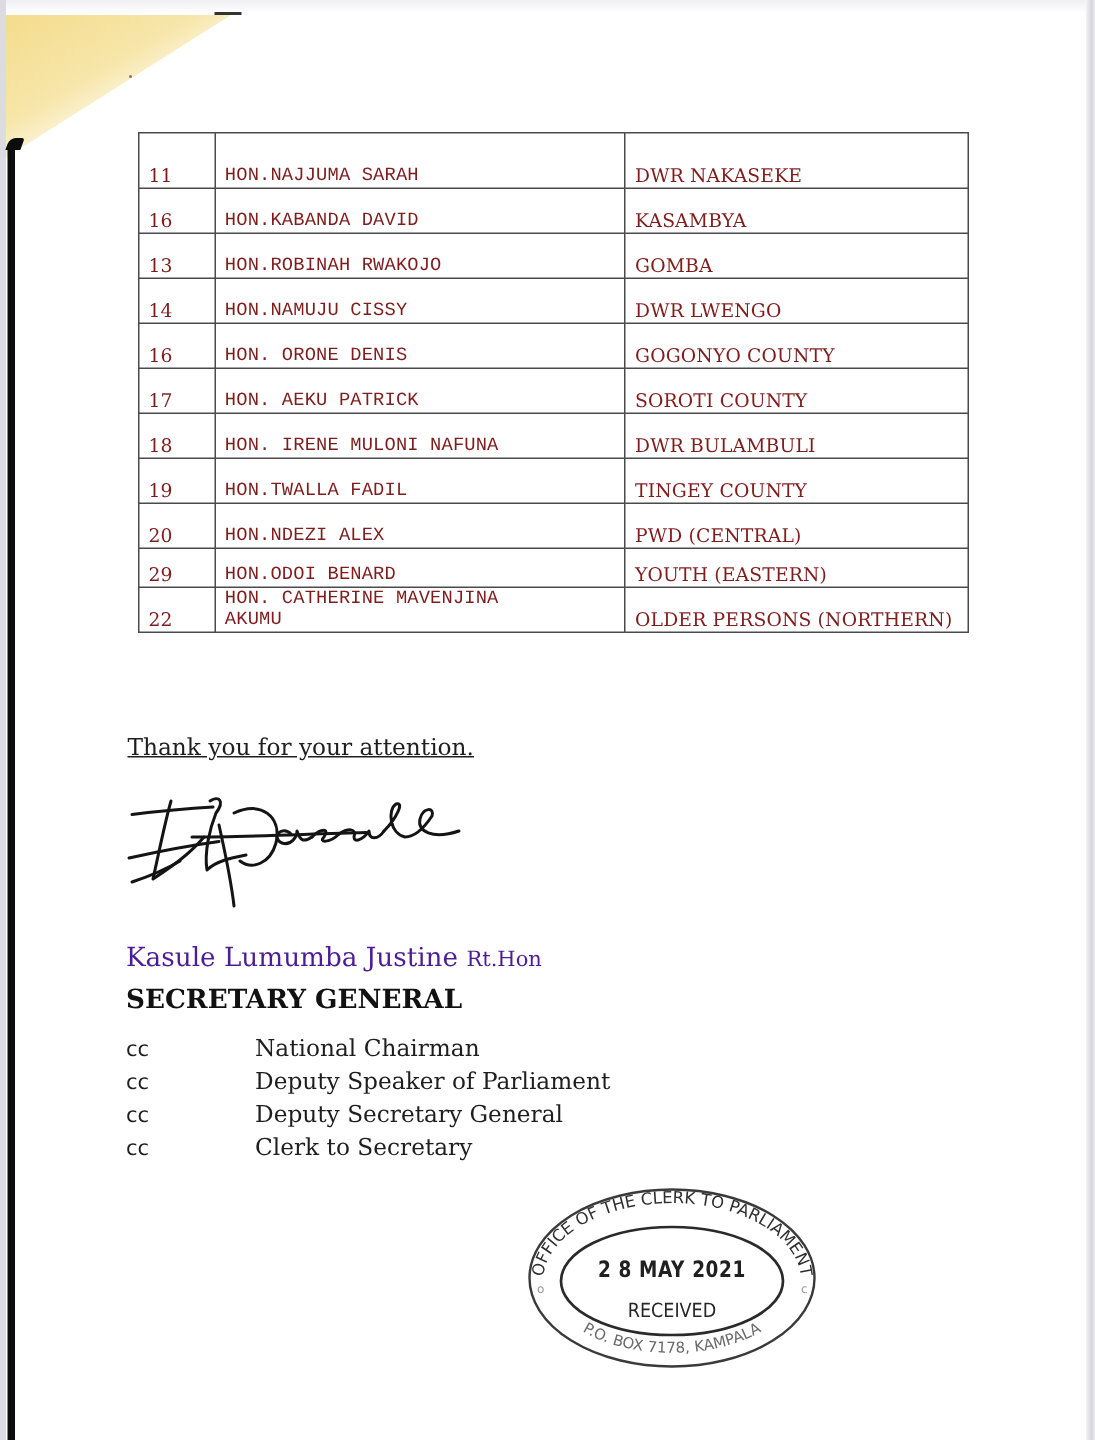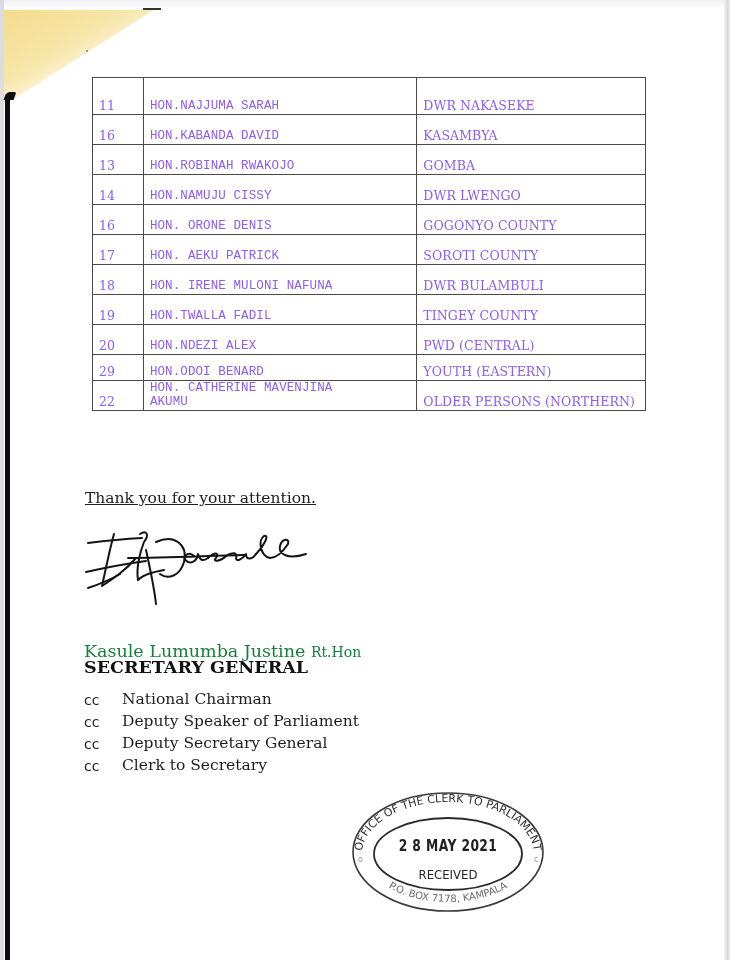--- a/index.html
+++ b/index.html
@@ -43,27 +43,27 @@
       background: #0d0d0f; border-radius: 4px 2px 0 0; transform: skewX(-20deg);
     }
     .right-band {
       position: absolute; left: 724px; top: 0; width: 6px; height: 960px;
       background: linear-gradient(90deg, #f3f2f5, #d8d7dd 60%, #e9e8ec);
     }
 
     
     .member-table {
       position: absolute;
-      left: 92px; top: 77px;
+      left: 92px; top: 88px;
       width: 554px;
       border-collapse: collapse;
       font-family: "DejaVu Serif", serif;
       font-size: 12.5px;
       letter-spacing: 0.1px;
-      color: #8b5cf6;
+      color: #7f1d1d;
     }
     .member-table td {
       border: 1px solid #4a4a4a;
       padding: 0 0 1px 6px;
       vertical-align: bottom;
       line-height: 14px;
     }
     .member-table td.num { width: 44px; }
     .member-table td.name { width: 267px; font-family: Liberation Mono, monospace; }
     .member-table td.const { width: 222px; }
@@ -73,32 +73,32 @@
 
     .thanks {
       position: absolute; left: 85px; top: 489px;
       font-size: 15.5px; color: #1e1e1e; text-decoration: underline;
     }
     .signature {
       position: absolute; left: 84px; top: 528px; width: 270px; height: 80px;
     }
     .signatory-name {
       position: absolute; left: 84px; top: 629px;
-      font-size: 17.5px; color: #15803d; margin-top: 12px;
+      font-size: 17.5px; color: #4c1d95;
     }
     .signatory-name .honorific { font-size: 14px; }
     .signatory-title {
       position: absolute; left: 84px; top: 657px;
       font-size: 17.5px; font-weight: bold; color: #111;
     }
     .cc-list {
       position: absolute; left: 84px; top: 690px;
       font-size: 15.5px; color: #1e1e1e;
     }
-    .cc-row { height: 22px; display: flex; }
+    .cc-row { height: 22px; display: flex; gap: 48px; }
     .cc-label { width: 38px; font-family: "DejaVu Sans", sans-serif; font-size: 14px; padding-top: 2px; }
     .cc-recipient { }
 
     .stamp {
       position: absolute; left: 348px; top: 788px; width: 200px; height: 128px;
     }
     .stamp-date {
       position: absolute; left: 0; top: 49px; width: 200px; text-align: center;
       font-family: "DejaVu Sans", sans-serif; font-size: 15px; font-weight: bold;
       color: #202020; transform: scaleX(0.82); letter-spacing: 0.5px;

